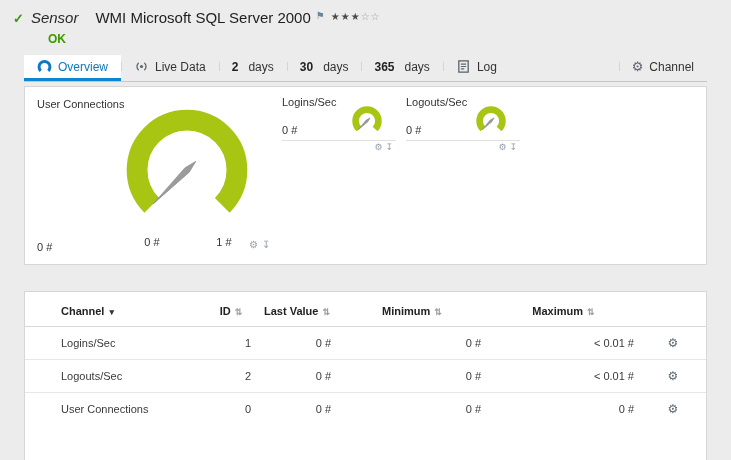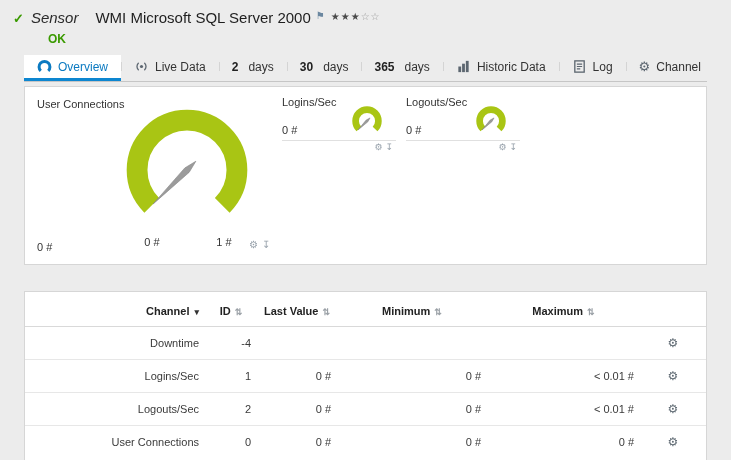--- a/index.html
+++ b/index.html
@@ -47,21 +47,21 @@
   .g-icons { position:absolute; left:224px; top:152px; font-size:10px; color:#96a0aa; letter-spacing:4px; cursor:pointer; }
   .sg { position:absolute; top:9px; width:114px; height:58px; }
   .sg .sg-label { position:absolute; left:0; top:0; font-size:11px; color:#333; }
   .sg .sg-value { position:absolute; left:0; top:28px; font-size:11px; }
   .sg svg { position:absolute; right:10px; top:5px; }
   .sg .sg-line { position:absolute; left:0; right:0; top:44px; height:1px; background:#e0e0e0; }
   .sg .sg-icons { position:absolute; right:0; top:46px; font-size:9px; color:#96a0aa; letter-spacing:3px; cursor:pointer; }
   
   table { width:100%; border-collapse:collapse; table-layout:fixed; font-size:11px; color:#3a3a3a; }
   thead th { font-weight:bold; color:#222; text-align:center; vertical-align:top; padding:13px 6px 9px; border-bottom:1px solid #d9d9d9; }
-  th.c-channel, td.c-channel { text-align:right; padding-left:28px; }
+  th.c-channel, td.c-channel { text-align:left; padding-left:36px; }
   td { padding:9px 6px; border-bottom:1px solid #e7e7e7; text-align:right; }
   tbody tr:last-child td { border-bottom:none; }
   .sort { margin-left:4px; color:#9aa0a6; font-size:9px; cursor:pointer; }
   .dd { margin-left:5px; color:#333; font-size:9px; cursor:pointer; }
   td.c-gear, th.c-gear { text-align:center; }
   .row-gear { font-size:12px; color:#5f6a73; cursor:pointer; }
 </style>
 </head>
 <body>
 
@@ -93,28 +93,20 @@
     <b>2</b>
       <span>days</span>
   </div>
   <div class="tab">
     <b>30</b>
       <span>days</span>
   </div>
   <div class="tab">
     <b>365</b>
       <span>days</span>
-  </div>
-  <div class="tab">
-    <svg class="ticon" viewBox="0 0 16 16">
-      <rect x="2.5" y="8" width="3" height="6" fill="currentColor"></rect>
-      <rect x="6.5" y="5" width="3" height="9" fill="currentColor"></rect>
-      <rect x="10.5" y="2" width="3" height="12" fill="currentColor"></rect>
-    </svg>
-    <span>Historic Data</span>
   </div>
   <div class="tab">
     <svg class="ticon" viewBox="0 0 16 16">
       <rect x="3" y="2" width="10" height="12" fill="none" stroke="currentColor" stroke-width="1.4"></rect>
       <path d="M5.2 5.5h5.6 M5.2 8h5.6 M5.2 10.5h3.6" stroke="currentColor" stroke-width="1.2"></path>
     </svg>
     <span>Log</span>
   </div>
   <div class="tab tab-settings">
     <span class="gear-glyph">⚙</span>
@@ -189,28 +181,20 @@
           <span>Minimum</span><span class="sort">⇅</span>
         </th>
         <th>
           <span>Maximum</span><span class="sort">⇅</span>
         </th>
         <th class="c-gear"></th>
       </tr>
     </thead>
     <tbody>
       <tr>
-        <td class="c-channel">Downtime</td>
-        <td>-4</td>
-        <td></td>
-        <td></td>
-        <td></td>
-        <td class="c-gear"><span class="row-gear">⚙</span></td>
-      </tr>
-      <tr>
         <td class="c-channel">Logins/Sec</td>
         <td>1</td>
         <td>0 #</td>
         <td>0 #</td>
         <td>&lt; 0.01 #</td>
         <td class="c-gear"><span class="row-gear">⚙</span></td>
       </tr>
       <tr>
         <td class="c-channel">Logouts/Sec</td>
         <td>2</td>

